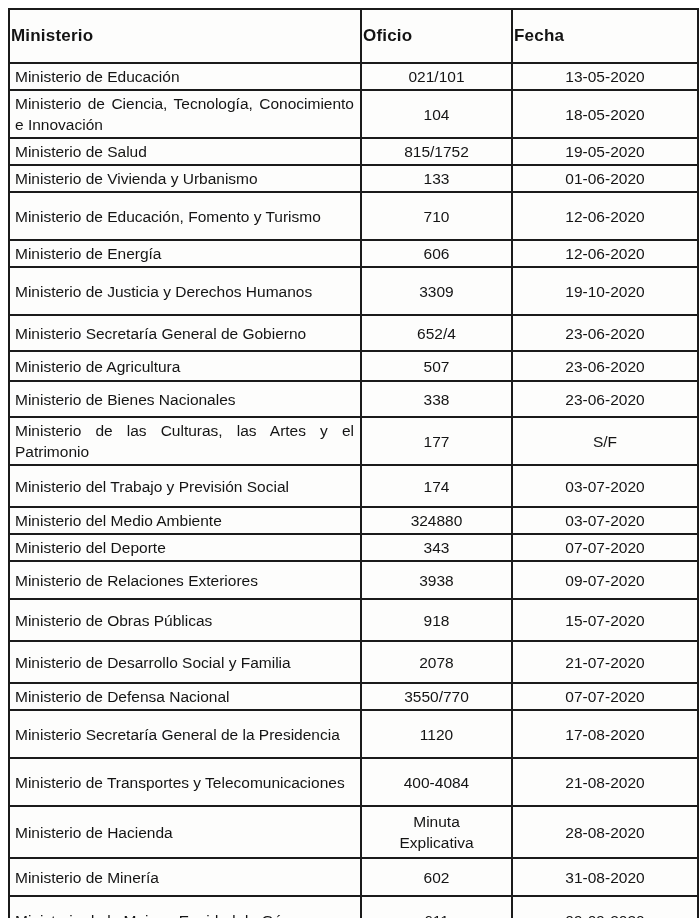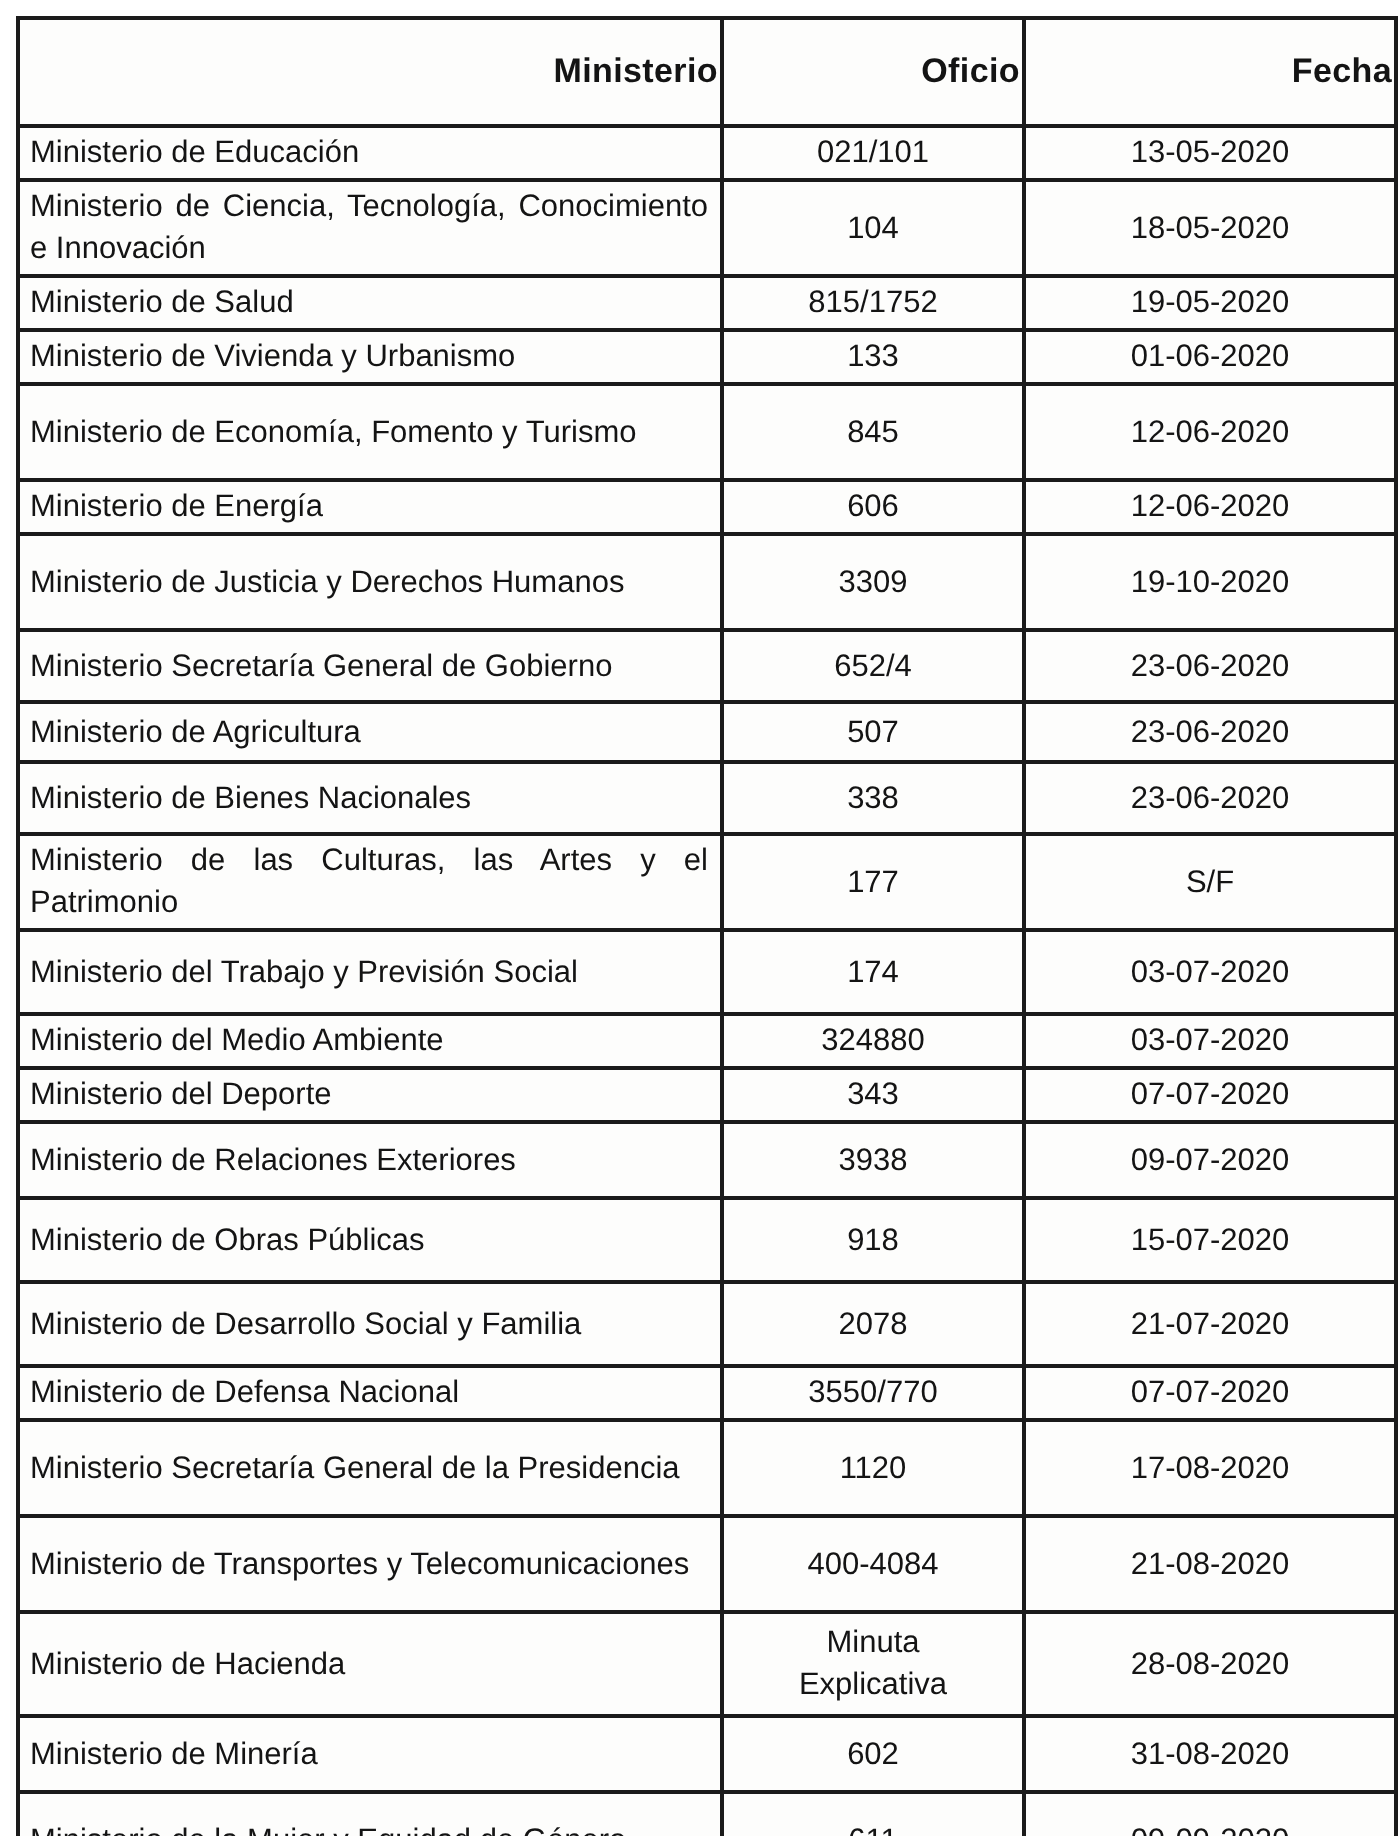--- a/index.html
+++ b/index.html
@@ -33,21 +33,21 @@
     overflow: hidden;
   }
   col.c-ministerio { width: 352px; }
   col.c-oficio    { width: 151px; }
   col.c-fecha     { width: 186px; }
 
   thead tr { height: 54px; }
   .doc-table th {
     font-weight: bold;
     font-size: 17px;
-    text-align: right;
+    text-align: left;
     letter-spacing: 0.2px;
   }
 
   .doc-table td {
     font-size: 15.5px;
     line-height: 21px;
     padding: 2px 4px;
   }
   td.cell-ministerio {
     text-align: justify;
@@ -112,22 +112,22 @@
     <td class="cell-ministerio">Ministerio de Salud</td>
     <td class="cell-oficio">815/1752</td>
     <td class="cell-fecha">19-05-2020</td>
   </tr>
         <tr>
     <td class="cell-ministerio">Ministerio de Vivienda y Urbanismo</td>
     <td class="cell-oficio">133</td>
     <td class="cell-fecha">01-06-2020</td>
   </tr>
         <tr>
-    <td class="cell-ministerio">Ministerio de Economía, Fomento y Turismo</td>
-    <td class="cell-oficio">845</td>
+    <td class="cell-ministerio">Ministerio de Educación, Fomento y Turismo</td>
+    <td class="cell-oficio">710</td>
     <td class="cell-fecha">12-06-2020</td>
   </tr>
         <tr>
     <td class="cell-ministerio">Ministerio de Energía</td>
     <td class="cell-oficio">606</td>
     <td class="cell-fecha">12-06-2020</td>
   </tr>
         <tr>
     <td class="cell-ministerio">Ministerio de Justicia y Derechos Humanos</td>
     <td class="cell-oficio">3309</td>

